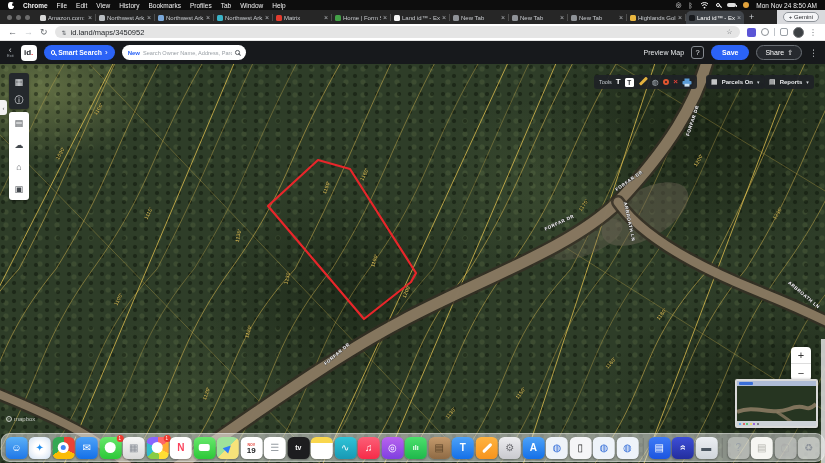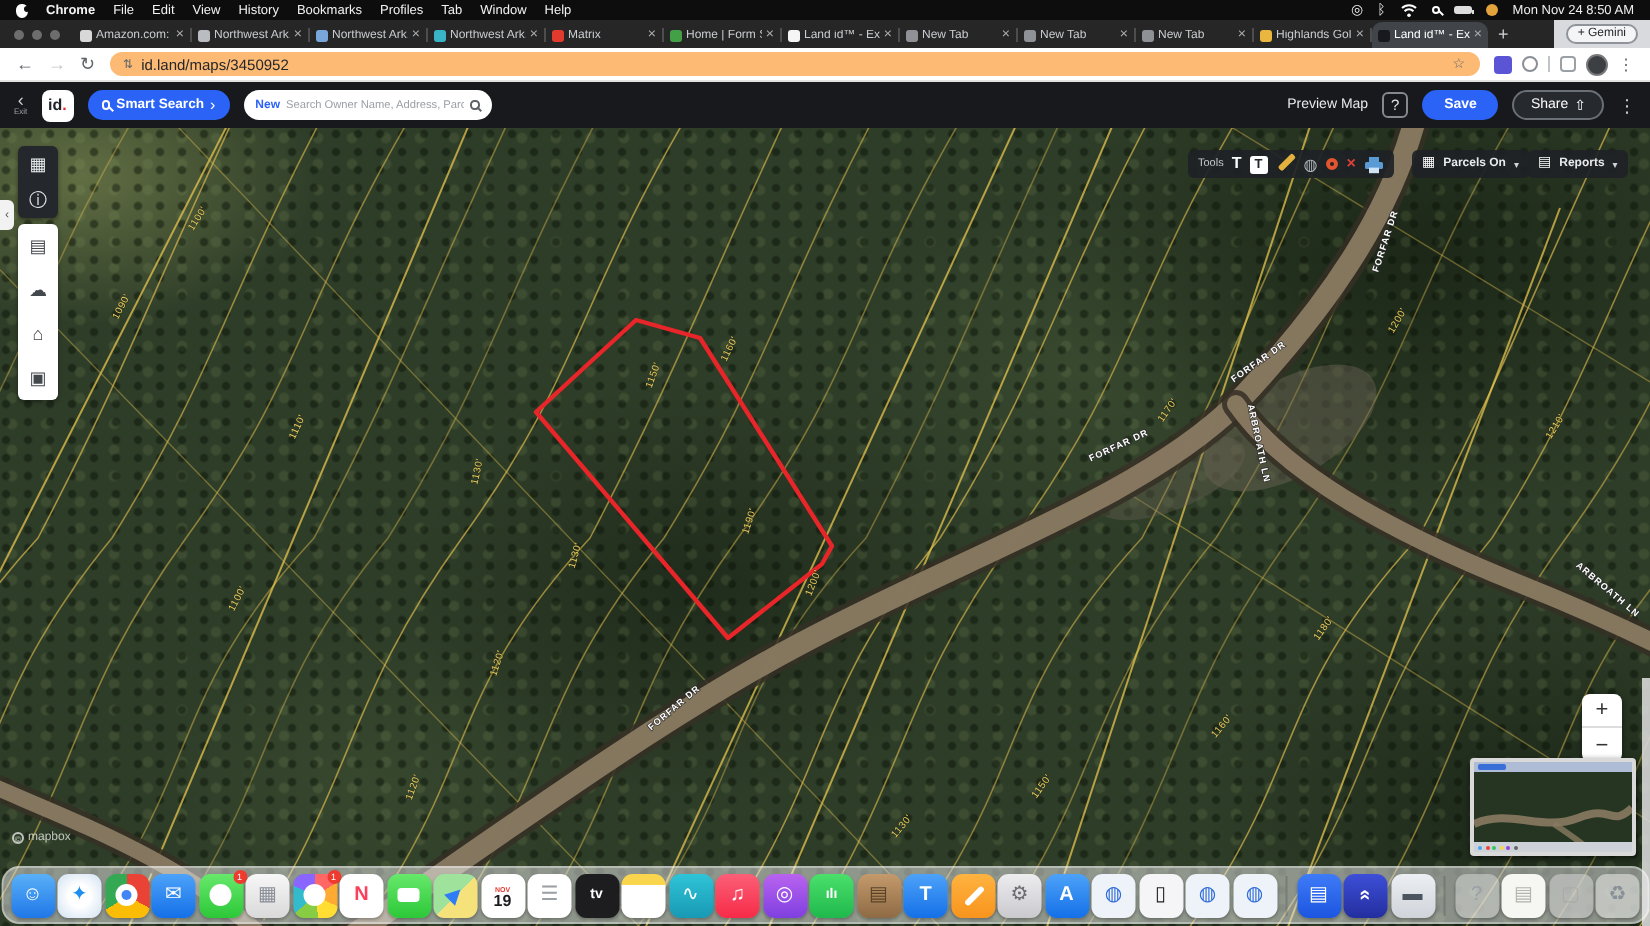--- a/index.html
+++ b/index.html
@@ -31,21 +31,21 @@
   .tab .tx{font-size:7px;color:#aeb1b5;line-height:6px}
   .tsep{width:1px;height:7px;background:#4d4d4d;align-self:center}
   .newtab{align-self:center;color:#cfd2d6;font-size:9px;margin:0 5px;line-height:10px}
   #gemstrip{margin-left:auto;display:flex;align-items:center;background:#d9dadd;padding:0 6px}
   #gembtn{display:flex;align-items:center;height:10px;border:1px solid #8f949a;border-radius:6px;background:#f4f5f7;color:#1f2125;font-size:6px;padding:0 5px;white-space:nowrap}
 
   
   #toolbar{height:17px;background:#fff;display:flex;align-items:center;padding:0 8px;gap:7px;border-bottom:1px solid #e3e3e3}
   .navbt{font-size:9px;color:#5f6368;line-height:9px}
   .navbt.dis{color:#c4c7cb}
-  #urlpill{flex:1;height:12px;background:#fdba74;border-radius:6px;display:flex;align-items:center;padding:0 7px;gap:4px}
+  #urlpill{flex:1;height:12px;background:#e5e5e5;border-radius:6px;display:flex;align-items:center;padding:0 7px;gap:4px}
   #urlicon{font-size:6px;color:#5f6368}
   #urltext{font-size:7.5px;color:#23262a}
   #star{margin-left:auto;font-size:7px;color:#5f6368}
   .ext{display:flex;align-items:center;gap:5px}
   .ext .e1{width:9px;height:9px;border-radius:2px;background:#5b55d6}
   .ext .e2{width:8px;height:8px;border-radius:50%;border:1.3px solid #8a8f95}
   .ext .e3{width:1.5px;height:8px;background:#c0c4c9}
   .ext .e4{width:8px;height:8px;border:1.2px solid #9aa0a6;border-radius:2px}
   .ext .av{width:11px;height:11px;border-radius:50%;background:#3c4043;border:1px solid #77797c}
   .ext .dots{font-size:8px;color:#5f6368}

